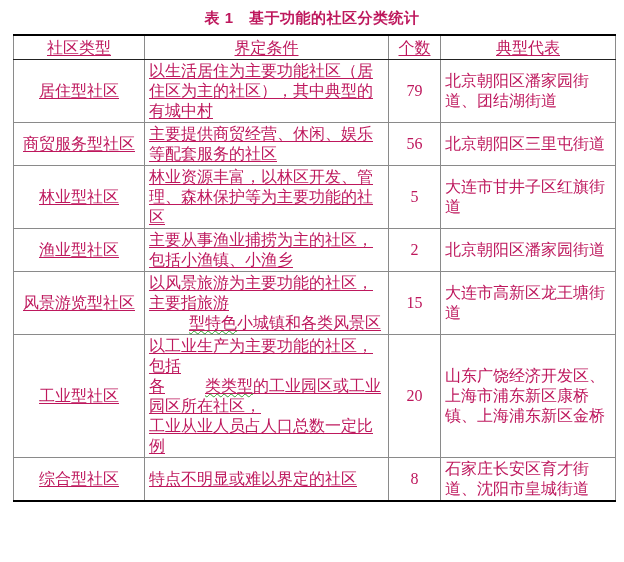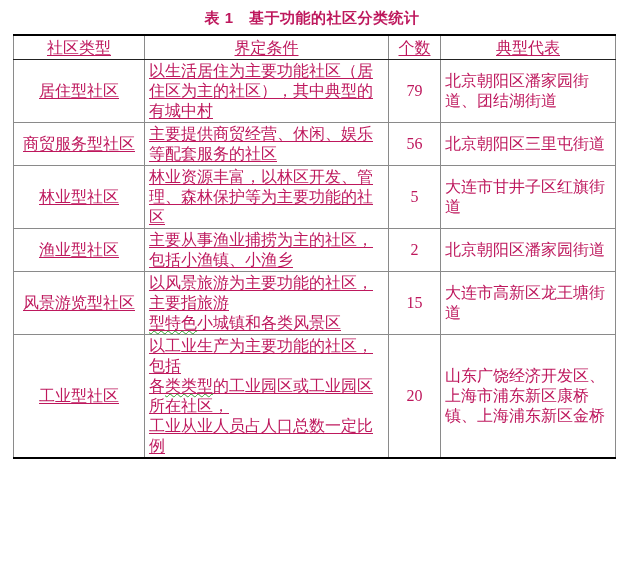--- a/index.html
+++ b/index.html
@@ -61,20 +61,21 @@
   }
   td.c-count { text-align: center; }
   td.c-rep {
     text-align: left;
     padding: 1px 4px 1px 9px;
   }
   .wavy {
     text-decoration: underline wavy #2fa12f;
     text-decoration-thickness: 1px;
     text-underline-offset: 2px;
+    margin-left: 40px;
   }
 </style>
 </head>
 <body>
 
 <div class="page">
 
   <div class="doc-title">表 1　基于功能的社区分类统计</div>
 
   <table class="classification">
@@ -122,16 +123,22 @@
           <td class="c-cond"><span>以风景旅游为主要功能的社区，主要指旅游</span><br><span class="wavy" style="text-decoration-color: rgb(47, 161, 47);">型特色</span><span>小城镇和各类风景区</span></td>
           <td class="c-count">15</td>
           <td class="c-rep">大连市高新区龙王塘街道</td>
         </tr>
         <tr>
           <td class="c-type">工业型社区</td>
           <td class="c-cond"><span>以工业生产为主要功能的社区，包括</span><br><span>各</span><span class="wavy" style="text-decoration-color: rgb(47, 161, 47);">类类型</span><span>的工业园区或工业园区所在社区，</span><br><span>工业从业人员占人口总数一定比例</span></td>
           <td class="c-count">20</td>
           <td class="c-rep">山东广饶经济开发区、上海市浦东新区康桥镇、上海浦东新区金桥</td>
         </tr>
+        <tr>
+          <td class="c-type">综合型社区</td>
+          <td class="c-cond"><span>特点不明显或难以界定的社区</span></td>
+          <td class="c-count">8</td>
+          <td class="c-rep">石家庄长安区育才街道、沈阳市皇城街道</td>
+        </tr>
       </tbody>
   </table>
 
 </div>
 
 </body></html>

